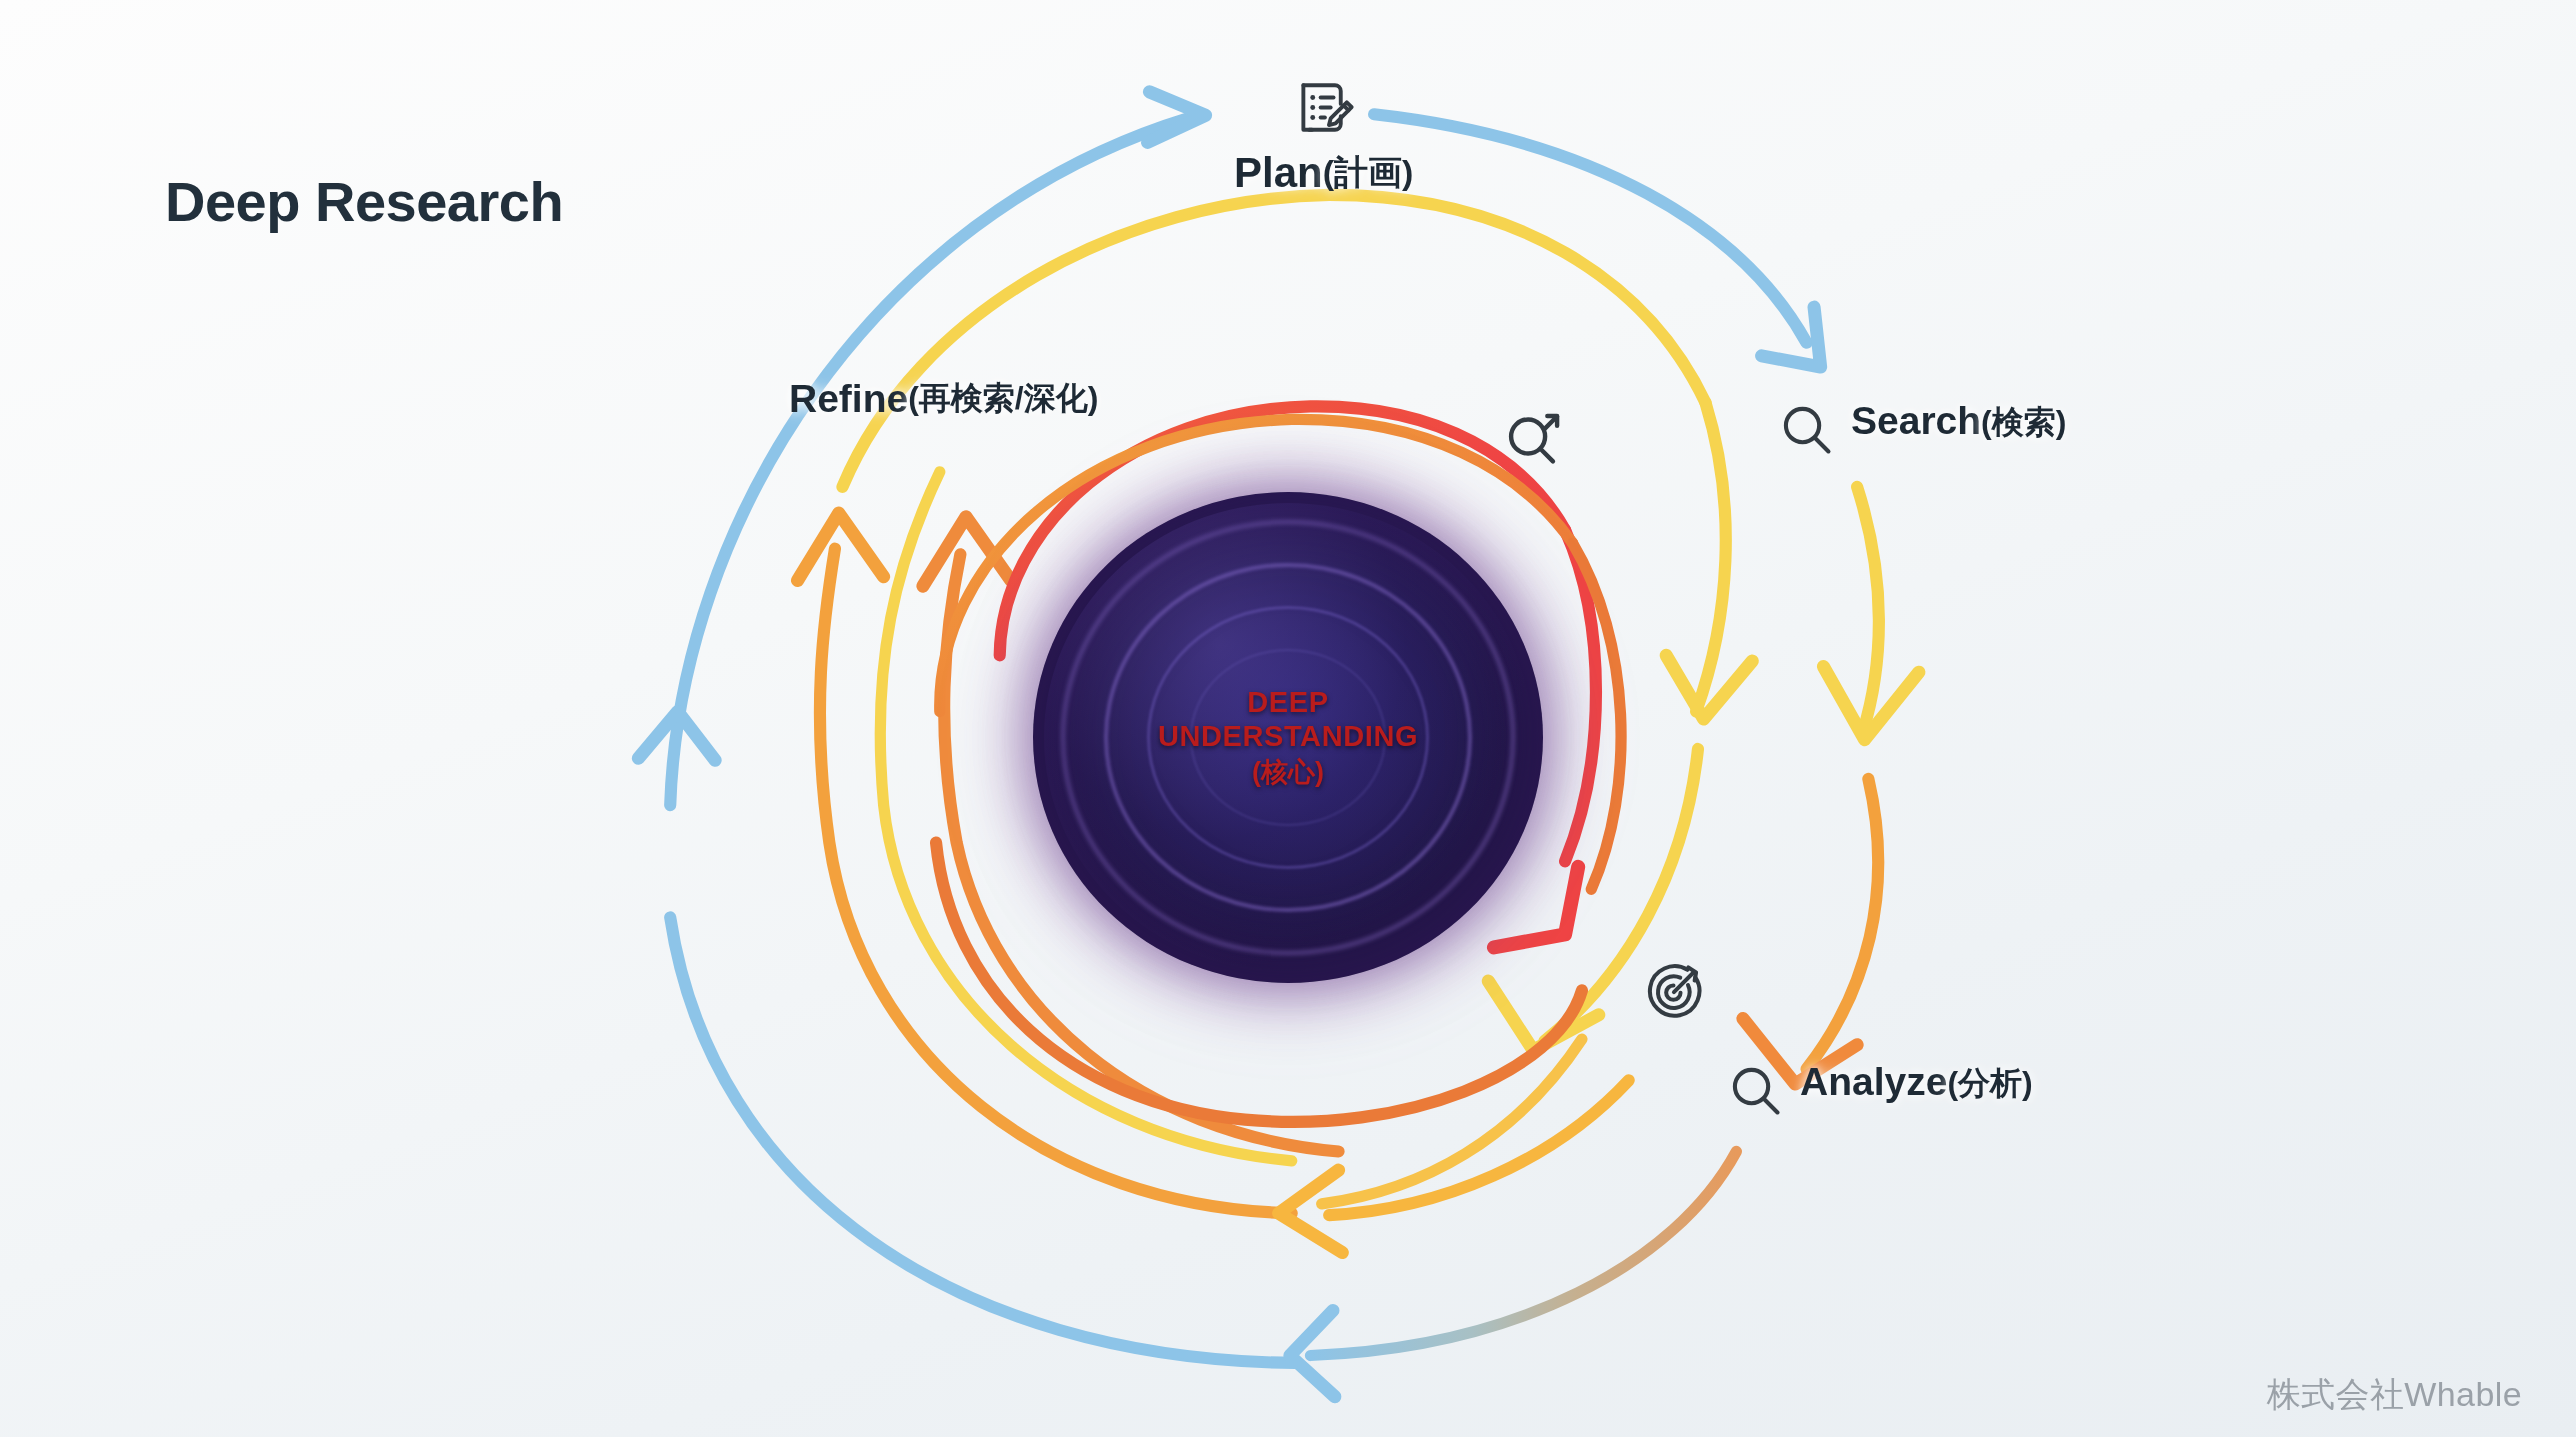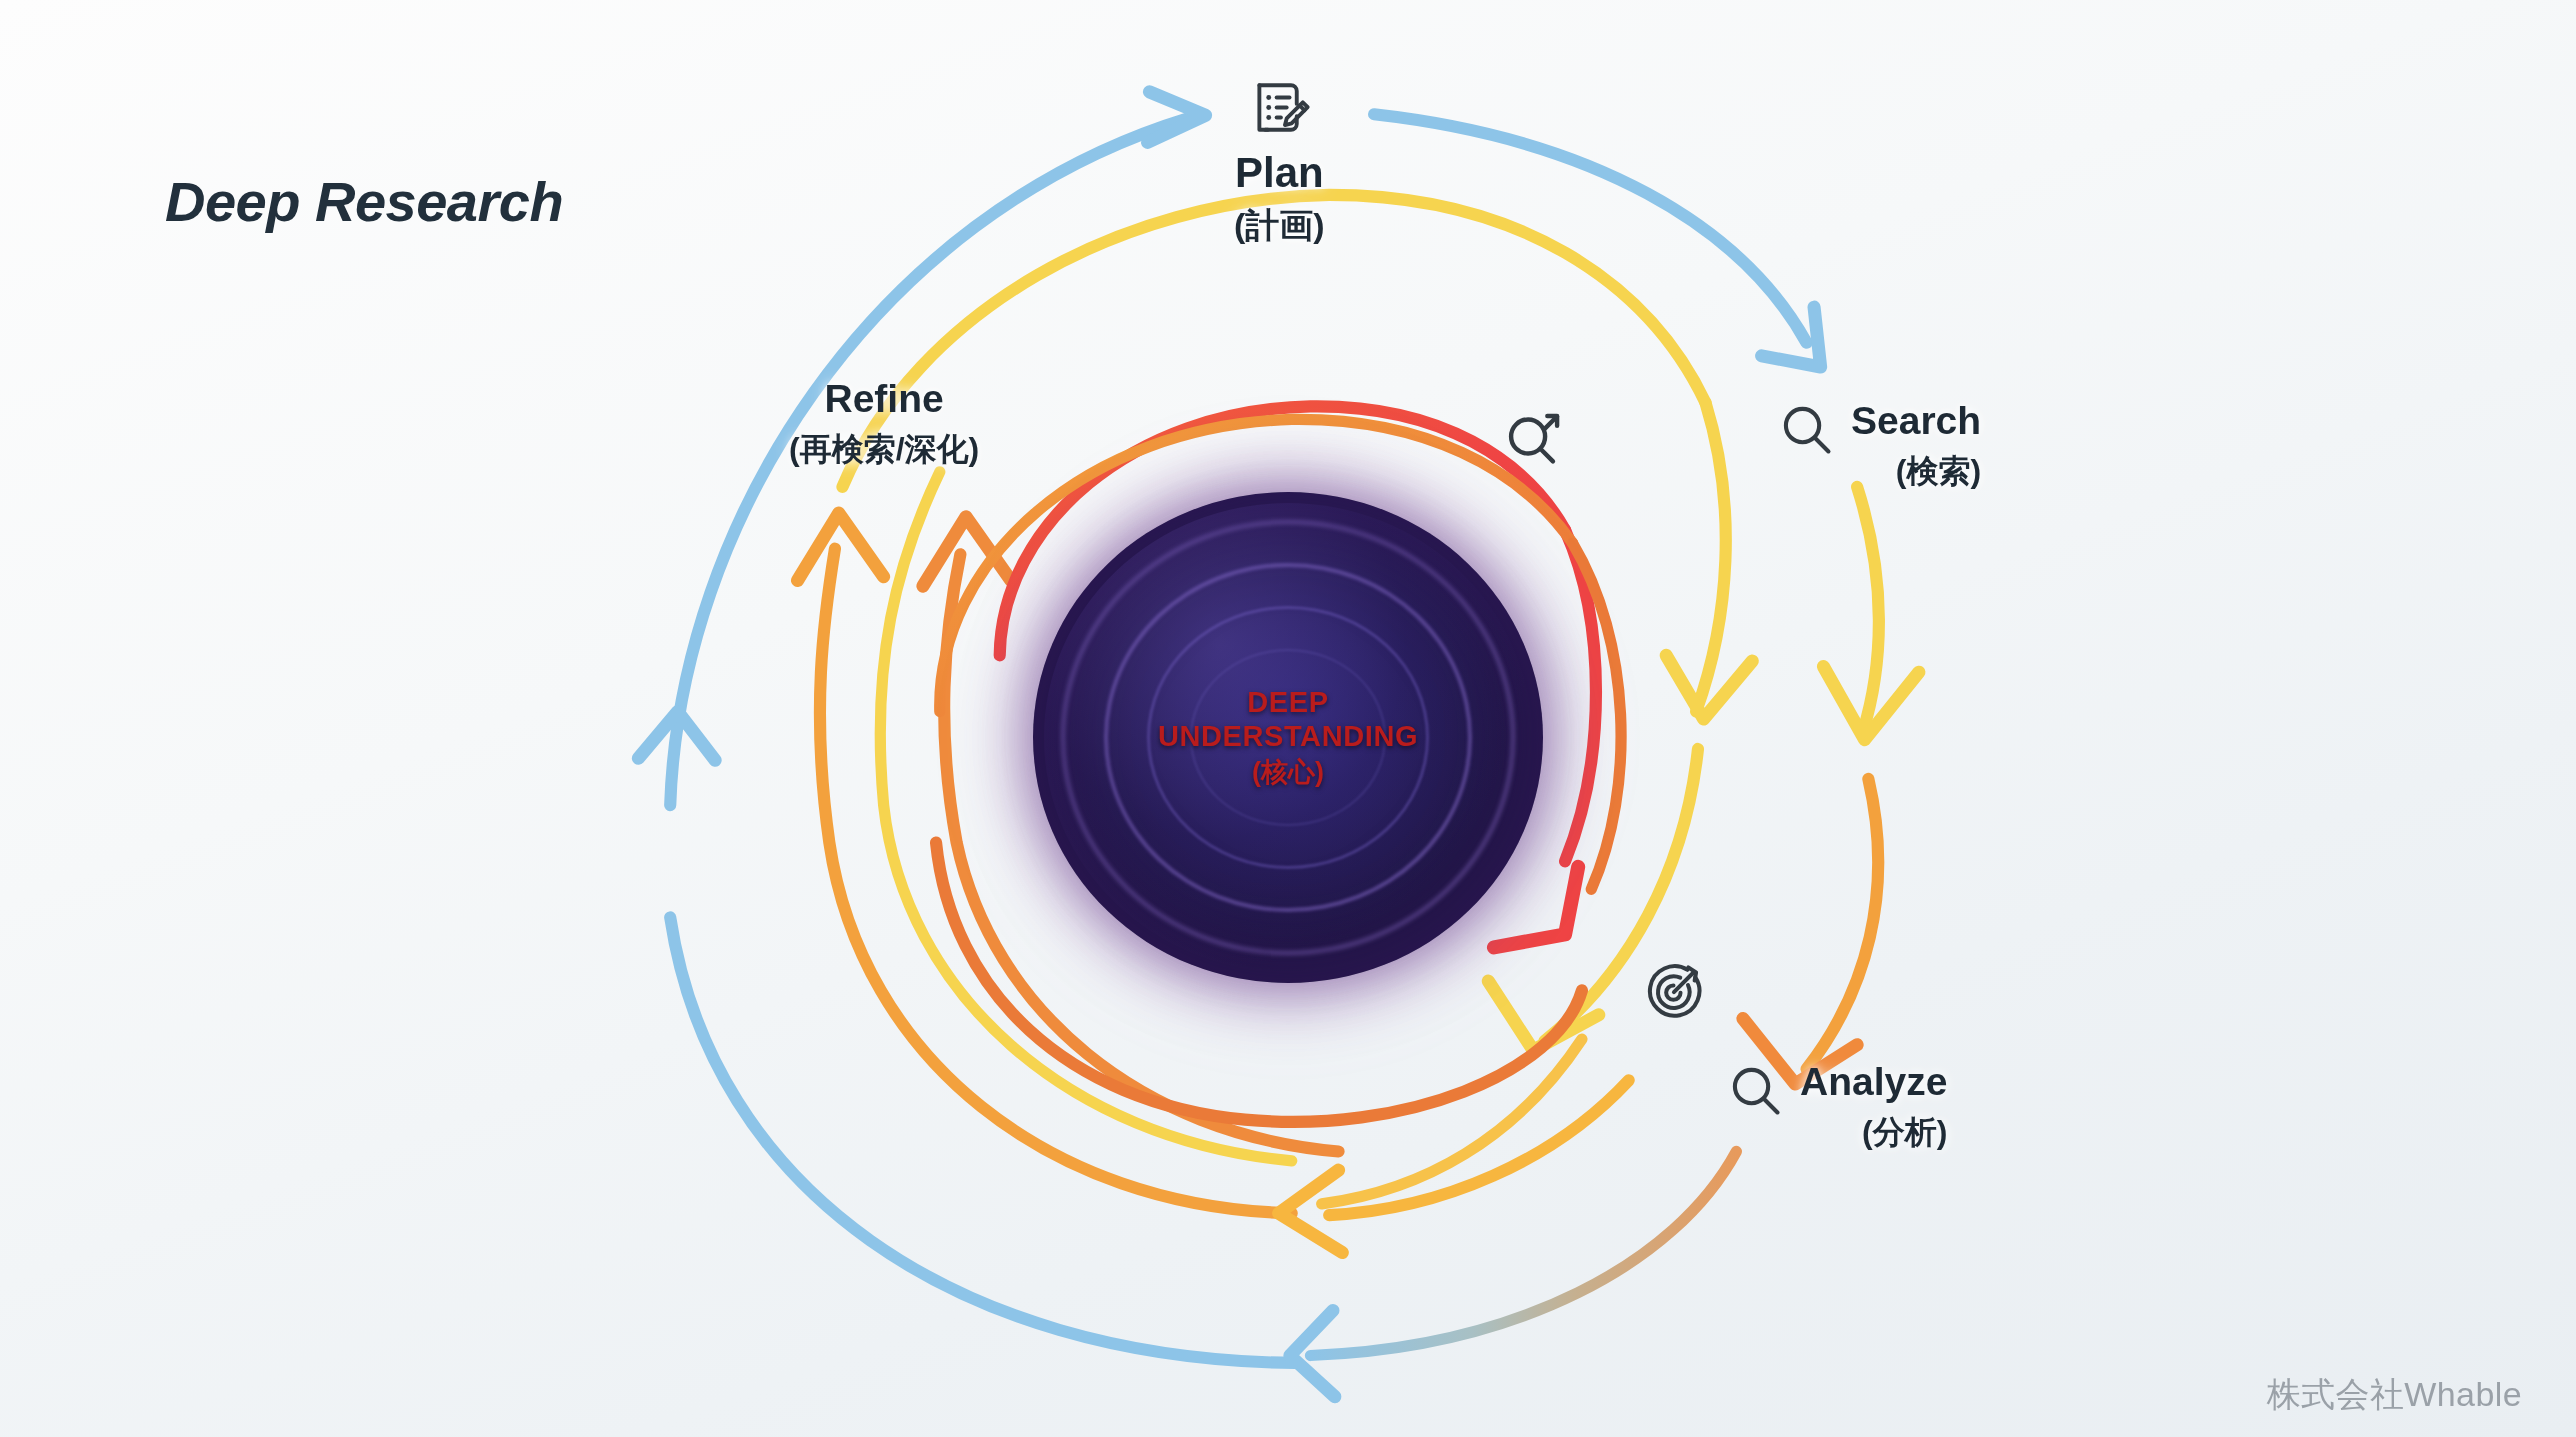--- a/index.html
+++ b/index.html
@@ -6,34 +6,34 @@
   body{
     width:2576px;height:1438px;
     background:linear-gradient(160deg,#fdfdfd 0%,#f6f8f9 38%,#eef2f5 70%,#e9eef2 100%);
     font-family:"Liberation Sans","DejaVu Sans",sans-serif;
     overflow:hidden;position:relative;
   }
   #stage{position:absolute;inset:0;}
   svg.canvas{position:absolute;left:0;top:0;width:2576px;height:1438px;}
 
   
-  .title-block{position:absolute;left:165px;top:170px;font-style:italic;}
+  .title-block{position:absolute;left:165px;top:170px;}
   .title-line{
     font-size:56px;font-weight:bold;color:#22303c;
     letter-spacing:-0.5px;line-height:1.16;white-space:nowrap;
   }
   .subtitle{
     margin-top:20.6px;font-size:33px;color:#8d959c;
     letter-spacing:0.2px;white-space:nowrap;
   }
 
   
   .node{position:absolute;display:flex;align-items:flex-start;gap:13px;}
   .node .glyph{flex:0 0 auto;display:block;}
-  .node .txt{display:flex;flex-direction:column;gap:11px;}
+  .node .txt{display:flex;flex-direction:row;}
   .node .en{
     font-size:39px;font-weight:bold;color:#1e2a35;line-height:1.04;white-space:nowrap;
     text-shadow:0 0 9.4px rgba(255,255,255,.95),0 0 17px rgba(255,255,255,.8);
   }
   .node .jp{
     font-size:32px;font-weight:bold;color:#1e2a35;line-height:1.18;white-space:nowrap;
     text-shadow:0 0 9.4px rgba(255,255,255,.95),0 0 17px rgba(255,255,255,.8);
   }
 
   

